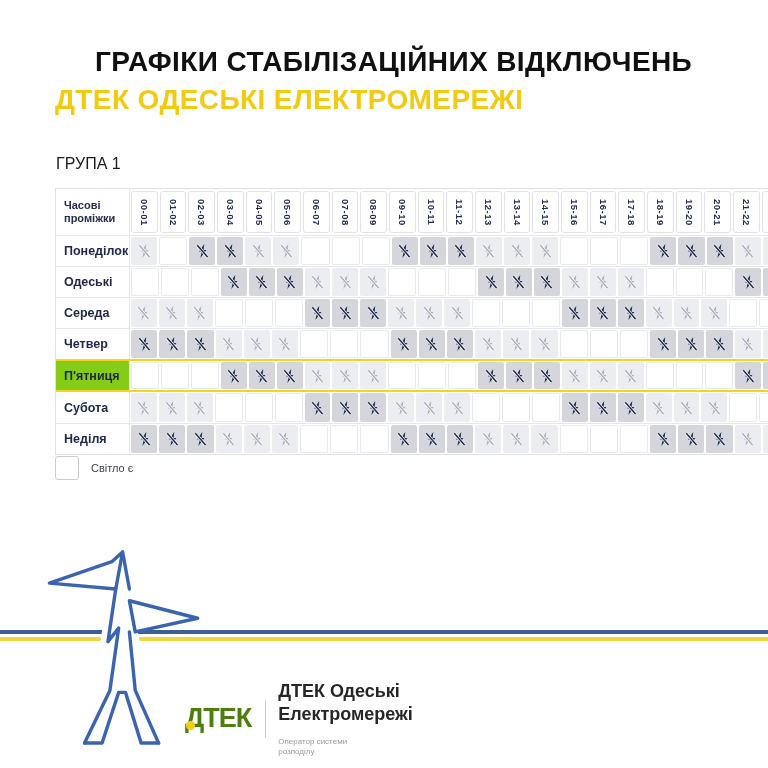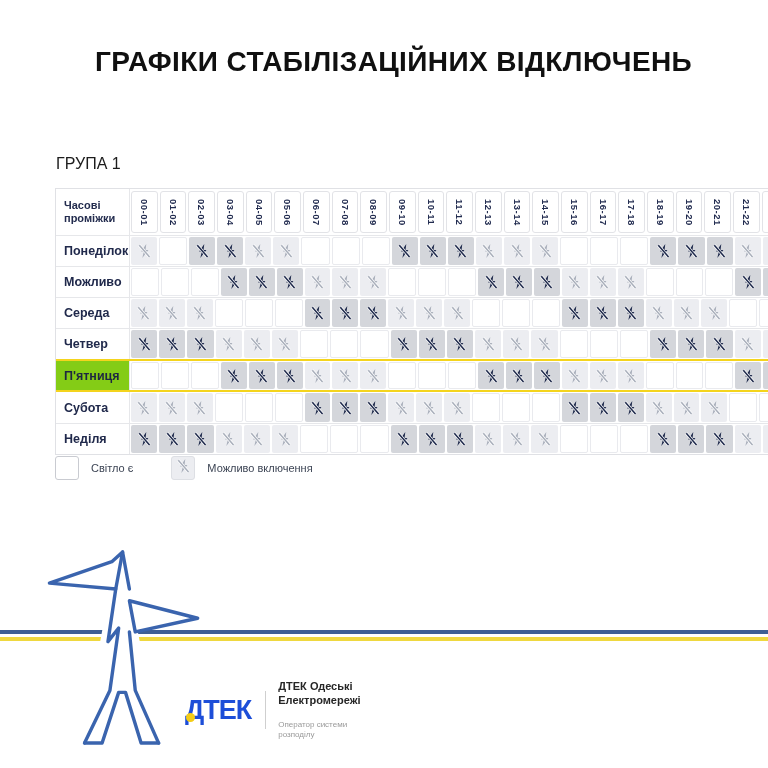--- a/index.html
+++ b/index.html
@@ -46,35 +46,36 @@
   .swatch.s2 { background:#d4d6db; }
   .legend-label { font-size:11px; color:#3c4454; }
 
   
   .stripe { position:absolute; left:0; width:768px; }
   .stripe.blue { top:630px; height:4px; background:#3E5F94; }
   .stripe.yellow { top:637px; height:4px; background:#EFD83F; }
   .tower { position:absolute; left:28px; top:546px; }
 
   .logo-block { position:absolute; left:185px; top:680px; display:flex; align-items:center; }
-  .dtek-logo { position:relative; font-size:27px; font-weight:900; color:#1d4ed8;
+  .dtek-logo { position:relative; font-size:27px; font-weight:900; color:#4d7c0f;
     letter-spacing:-1px; line-height:1; }
   .dtek-logo .dot { position:absolute; left:1px; bottom:2px; width:9px; height:9px;
     border-radius:50%; background:#F4CC15; }
   .logo-divider { width:1px; height:38px; background:#cfcfcf; margin:0 12px 0 14px; }
   .company { line-height:1.25; }
-  .company .name { font-size:11px; font-weight:bold; color:#262626; }
+  .company .name { font-size:18px; font-weight:bold; color:#262626; }
   .company .operator { font-size:8px; color:#999; margin-top:12px; line-height:1.3; }
 </style>
 </head>
 <body>
 
 <div class="page">
 
   <div class="title">ГРАФІКИ СТАБІЛІЗАЦІЙНИХ ВІДКЛЮЧЕНЬ</div>
+  <div class="subtitle">ДТЕК ОДЕСЬКІ ЕЛЕКТРОМЕРЕЖІ</div>
   <div class="group-label">ГРУПА 1</div>
 
   <div class="table-wrap" id="schedule">
       <div class="trow header">
         <div class="label-col">Часові проміжки</div>
         <div class="hcell">00-01</div>
         <div class="hcell">01-02</div>
         <div class="hcell">02-03</div>
         <div class="hcell">03-04</div>
         <div class="hcell">04-05</div>
@@ -221,21 +222,21 @@
         </div>
         <div class="cell s1">
           <svg width="13" height="16" viewBox="0 0 16 19">
             <path d="M10.2 1 L3.8 10.2 h3.4 L5.3 18 L12.8 8.2 H9.3 Z" fill="#A9AFBB"></path>
             <line x1="1.6" y1="2.4" x2="14.2" y2="16.8" stroke="#ffffff" stroke-width="3.6"></line>
             <line x1="1.6" y1="2.4" x2="14.2" y2="16.8" stroke="#A9AFBB" stroke-width="1.9"></line>
           </svg>
         </div>
       </div>
       <div class="trow">
-        <div class="label-col">Можливо</div>
+        <div class="label-col">Одеські</div>
         <div class="cell s0"></div>
         <div class="cell s0"></div>
         <div class="cell s0"></div>
         <div class="cell s2">
           <svg width="13" height="16" viewBox="0 0 16 19">
             <path d="M10.2 1 L3.8 10.2 h3.4 L5.3 18 L12.8 8.2 H9.3 Z" fill="#1F2A4C"></path>
             <line x1="1.6" y1="2.4" x2="14.2" y2="16.8" stroke="#ffffff" stroke-width="3.6"></line>
             <line x1="1.6" y1="2.4" x2="14.2" y2="16.8" stroke="#1F2A4C" stroke-width="1.9"></line>
           </svg>
         </div>
@@ -964,30 +965,20 @@
             <line x1="1.6" y1="2.4" x2="14.2" y2="16.8" stroke="#A9AFBB" stroke-width="1.9"></line>
           </svg>
         </div>
       </div>
     </div>
 
   <div class="legend">
     <div class="legend-item">
       <span class="swatch s0"></span>
       <span class="legend-label">Світло є</span>
-    </div>
-    <div class="legend-item">
-      <span class="swatch s1">
-          <span class="ic1"><svg width="13" height="16" viewBox="0 0 16 19">
-              <path d="M10.2 1 L3.8 10.2 h3.4 L5.3 18 L12.8 8.2 H9.3 Z" fill="#A9AFBB"></path>
-              <line x1="1.6" y1="2.4" x2="14.2" y2="16.8" stroke="#ffffff" stroke-width="3.6"></line>
-              <line x1="1.6" y1="2.4" x2="14.2" y2="16.8" stroke="#A9AFBB" stroke-width="1.9"></line>
-            </svg></span>
-        </span>
-      <span class="legend-label">Можливо включення</span>
     </div>
   </div>
 
   <div class="stripe blue"></div>
   <div class="stripe yellow"></div>
 
   <svg class="tower" width="195" height="205" viewBox="0 0 200 210">
     <polygon points="84,44 104,44 136,206 54,206" fill="#ffffff" stroke="none"></polygon>
     <g fill="none" stroke="#3A64AE" stroke-width="3.5" stroke-linejoin="round" stroke-linecap="round">
       <path d="M97 6 L104 44"></path>

